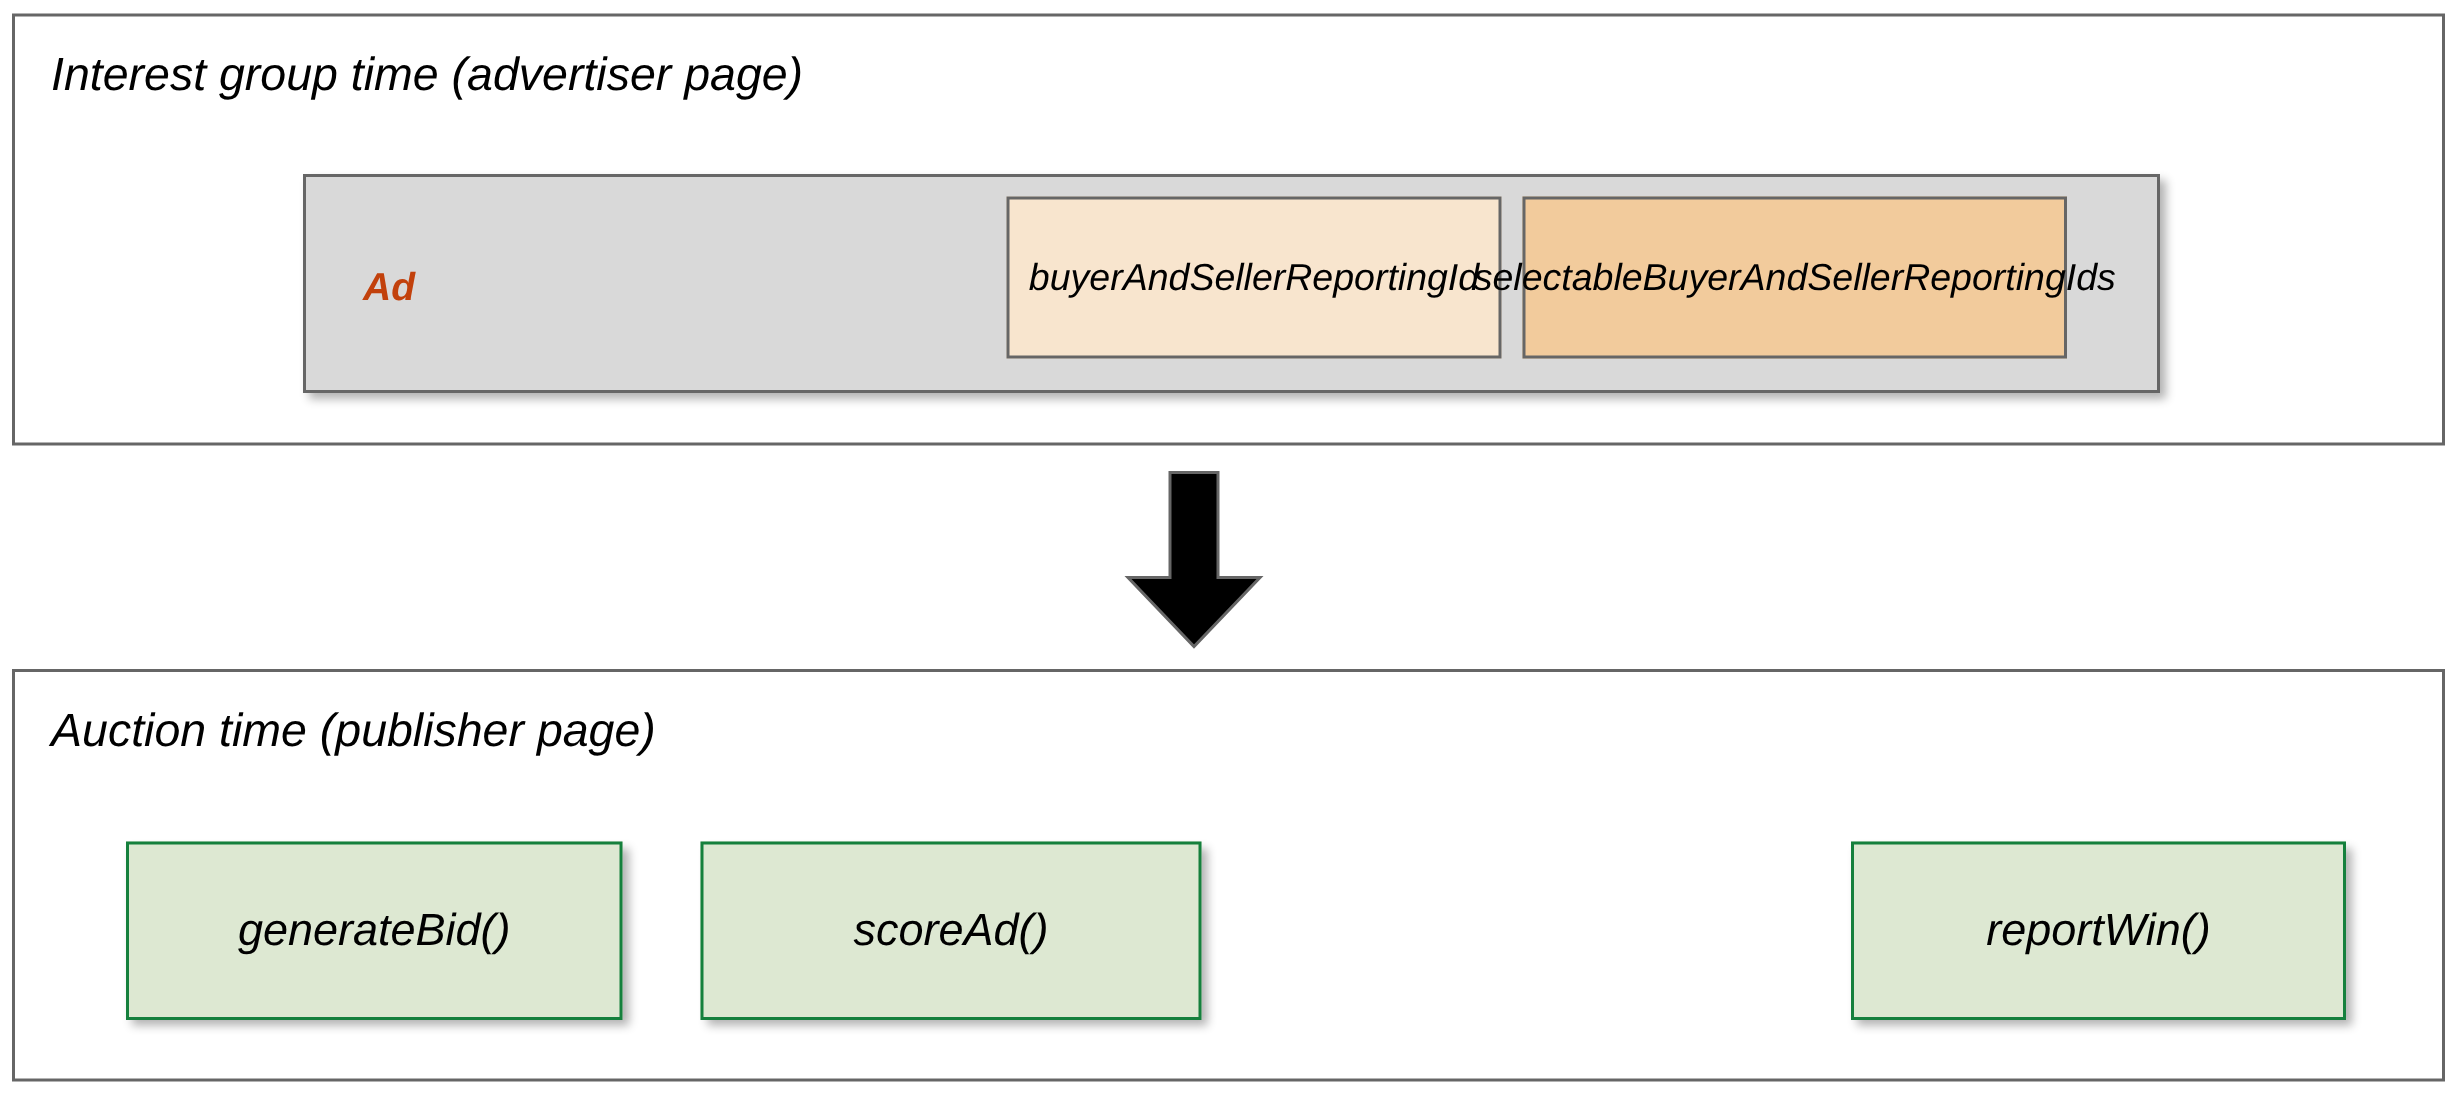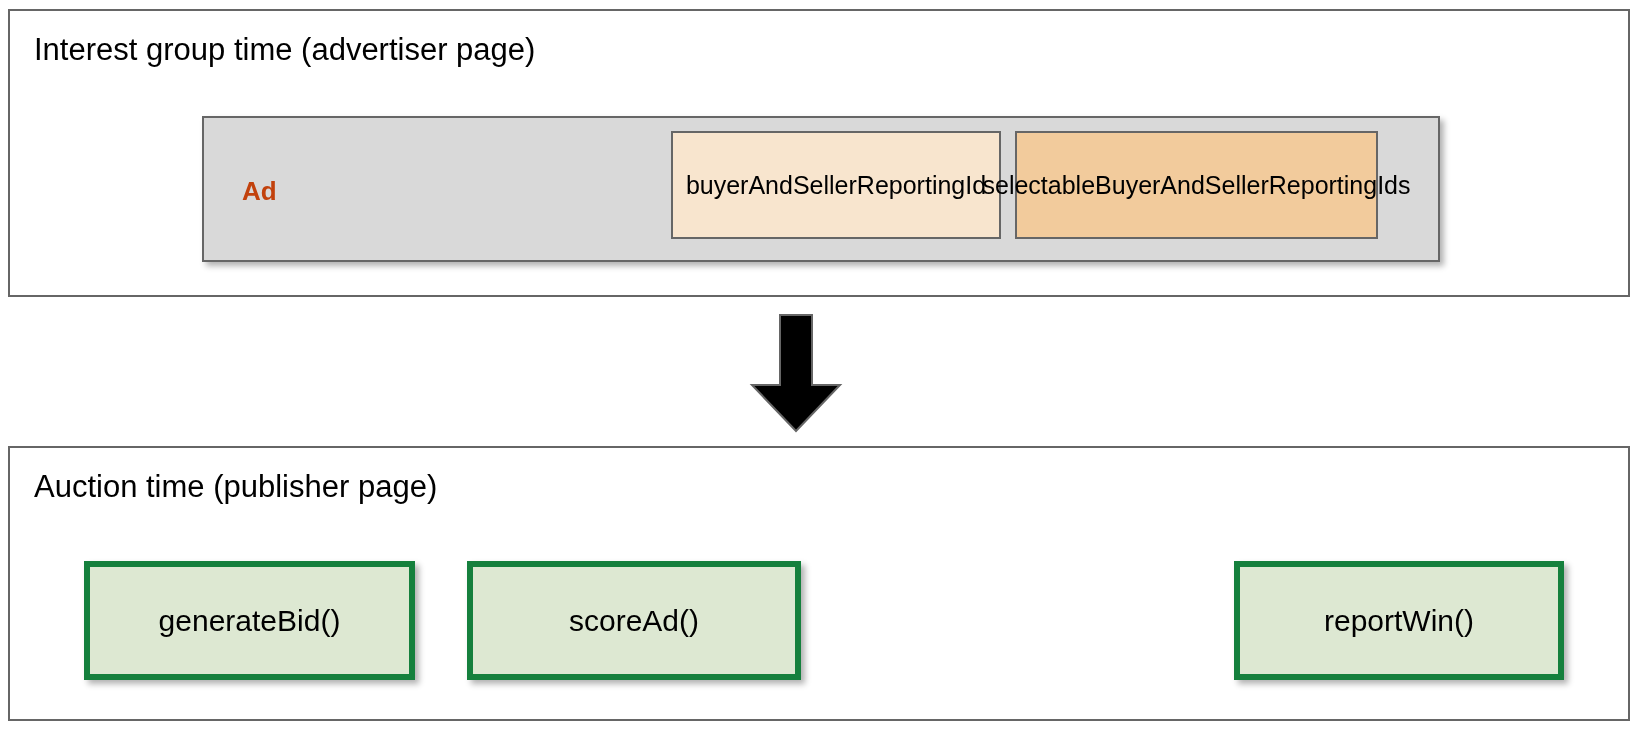--- a/index.html
+++ b/index.html
@@ -11,20 +11,21 @@
   body {
     font-family: "Liberation Sans", sans-serif;
     -webkit-font-smoothing: antialiased;
   }
   #canvas {
     position: relative;
     width: 1642px;
     height: 742px;
     background: #ffffff;
     overflow: hidden;
+    font-style: italic;
   }
 
   
   .phase-panel {
     position: absolute;
     background: #ffffff;
     border: 2px solid #666666;
     box-sizing: border-box;
   }
   #phase-advertiser {
@@ -103,21 +104,21 @@
     width: 94px;
     height: 120px;
   }
 
   
   .fn-box {
     position: absolute;
     top: 113px;
     height: 119px;
     background: #dde8d2;
-    border: 6px solid #15803d;
+    border: 2px solid #15803d;
     box-sizing: border-box;
     display: flex;
     align-items: center;
     justify-content: center;
     text-align: center;
     font-size: 30px;
     line-height: 36px;
     color: #000000;
     box-shadow: 4px 4px 6px rgba(0,0,0,0.30);
   }

